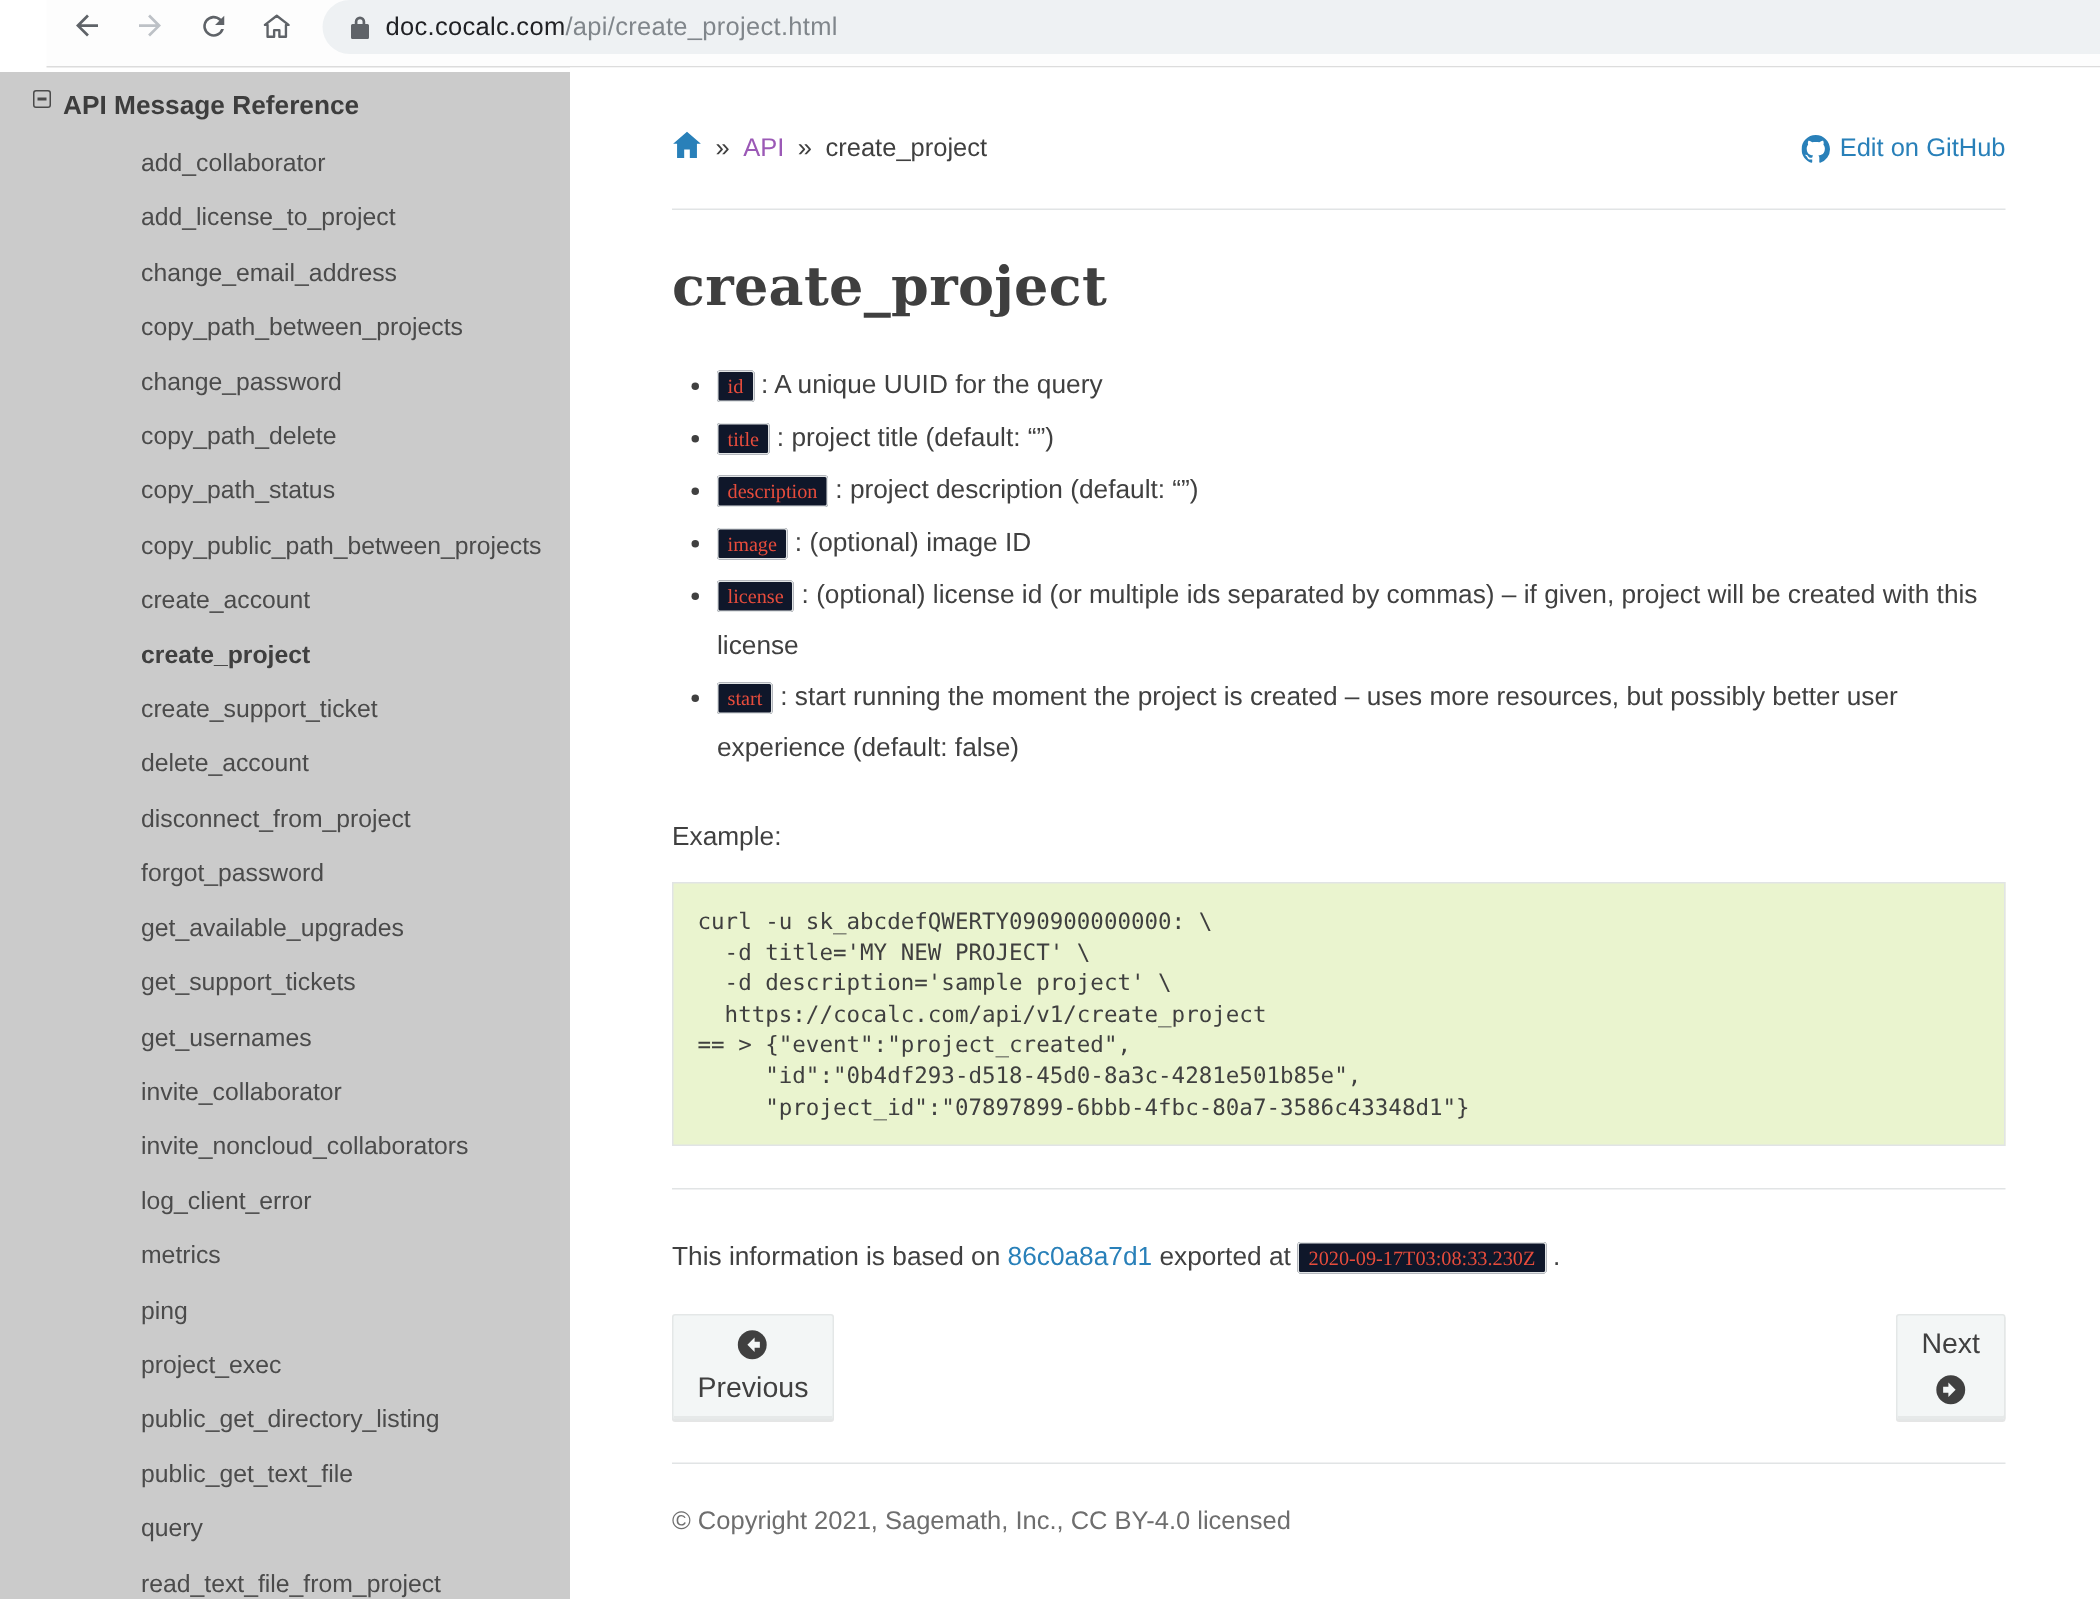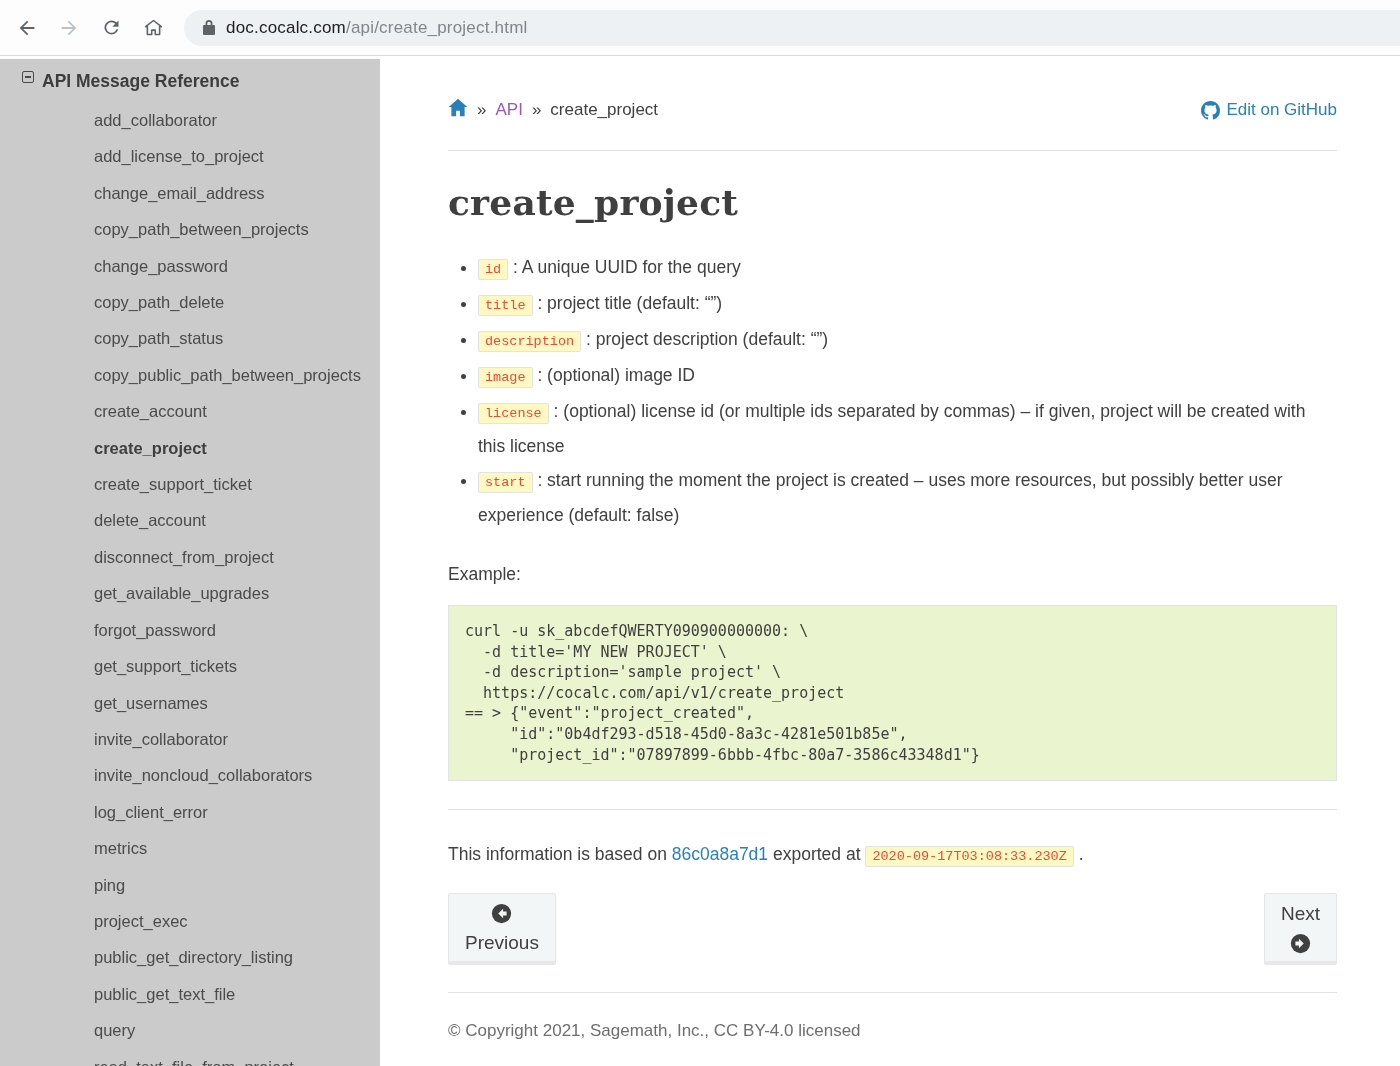--- a/index.html
+++ b/index.html
@@ -1,21 +1,21 @@
 <!DOCTYPE html>
 <html><head>
 <meta charset="utf-8">
 <style>
   * { margin:0; padding:0; box-sizing:border-box; }
   html,body { width:1400px; height:1066px; overflow:hidden; background:#fff;
     font-family:"Liberation Sans", sans-serif; }
 
   
-  .chrome { height:56px; background:#fdfdfd; border-bottom:1px solid #dcdcdc;
-    display:flex; align-items:center; padding-left:10px; }
+  .chrome { height:45px; background:#fdfdfd; border-bottom:1px solid #dcdcdc;
+    display:flex; padding-left:10px;margin-left:31px; }
   .nav-btn { width:34px; height:34px; display:flex; align-items:center; justify-content:center;
     margin-right:8px; border-radius:50%; flex:0 0 auto; }
   .nav-btn svg { display:block; }
   .omnibox { flex:1; height:36px; background:#eef1f3; border-radius:18px 0 0 18px;
     margin-left:6px; display:flex; align-items:center; padding-left:18px; overflow:hidden; }
   .omnibox .lock { margin-right:10px; display:flex; }
   .url { font-size:17px; color:#202124; letter-spacing:.2px; white-space:nowrap; }
   .url .path { color:#80868b; }
 
   
@@ -41,22 +41,22 @@
   .crumbs .sep { color:#404040; }
   .crumb-api { color:#9b59b6; text-decoration:none; cursor:pointer; }
   .crumb-current { color:#404040; }
   .gh-link { color:#2980b9; text-decoration:none; display:flex; align-items:center; gap:6px;
     font-size:17px; cursor:pointer; }
   hr.rule { border:none; border-top:1px solid #e1e4e5; margin-top:28px; }
   h1.title { margin-top:30px; font-family:"DejaVu Serif", serif; font-weight:bold;
     font-size:36px; color:#3f3f3f; letter-spacing:.2px; }
   ul.params { margin-top:28px; margin-left:30px; font-size:17.5px; line-height:33px; }
   ul.params li { margin-bottom:1px; }
-  code.inline { font-family:Liberation Mono, monospace; font-size:13.5px; color:#e74c3c;
-    background:#fef9c3; border:1px solid #e1e4e5; border-radius:2px; padding:2px 6px;
+  code.inline { font-family:Liberation Serif, serif; font-size:13.5px; color:#e74c3c;
+    background:#0f172a; border:1px solid #e1e4e5; border-radius:2px; padding:2px 6px;
     white-space:nowrap; }
   .example-label { margin-top:32px; font-size:17.5px; }
   pre.codeblock { margin-top:20px; background:#eaf4cf; border:1px solid #e1e4e5;
     padding:15px 16px; font-family:"DejaVu Sans Mono", monospace; font-size:15px;
     line-height:20.6px; color:#3f3f3f; white-space:pre; overflow:hidden; }
   .info-line { margin-top:34px; font-size:17.5px; }
   .info-line a { color:#2980b9; text-decoration:none; cursor:pointer; }
   .btn-row { margin-top:28px; display:flex; justify-content:space-between; }
   .btn { display:inline-flex; align-items:center; gap:8px; background:#f3f6f6;
     border:1px solid #e4e7e7; border-radius:2px; padding:9px 16px; font-size:19px;
@@ -113,22 +113,22 @@
       <li>copy_path_between_projects</li>
       <li>change_password</li>
       <li>copy_path_delete</li>
       <li>copy_path_status</li>
       <li>copy_public_path_between_projects</li>
       <li>create_account</li>
       <li class="current">create_project</li>
       <li>create_support_ticket</li>
       <li>delete_account</li>
       <li>disconnect_from_project</li>
+      <li>forgot_password</li>
       <li>get_available_upgrades</li>
-      <li>forgot_password</li>
       <li>get_support_tickets</li>
       <li>get_usernames</li>
       <li>invite_collaborator</li>
       <li>invite_noncloud_collaborators</li>
       <li>log_client_error</li>
       <li>metrics</li>
       <li>ping</li>
       <li>project_exec</li>
       <li>public_get_directory_listing</li>
       <li>public_get_text_file</li>

